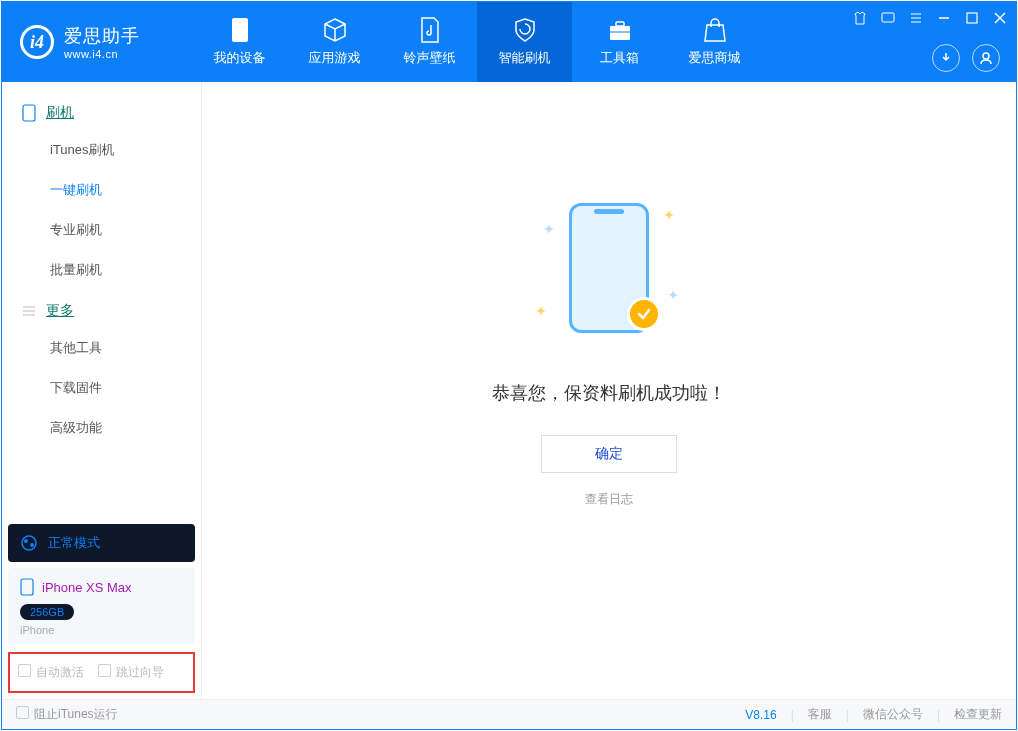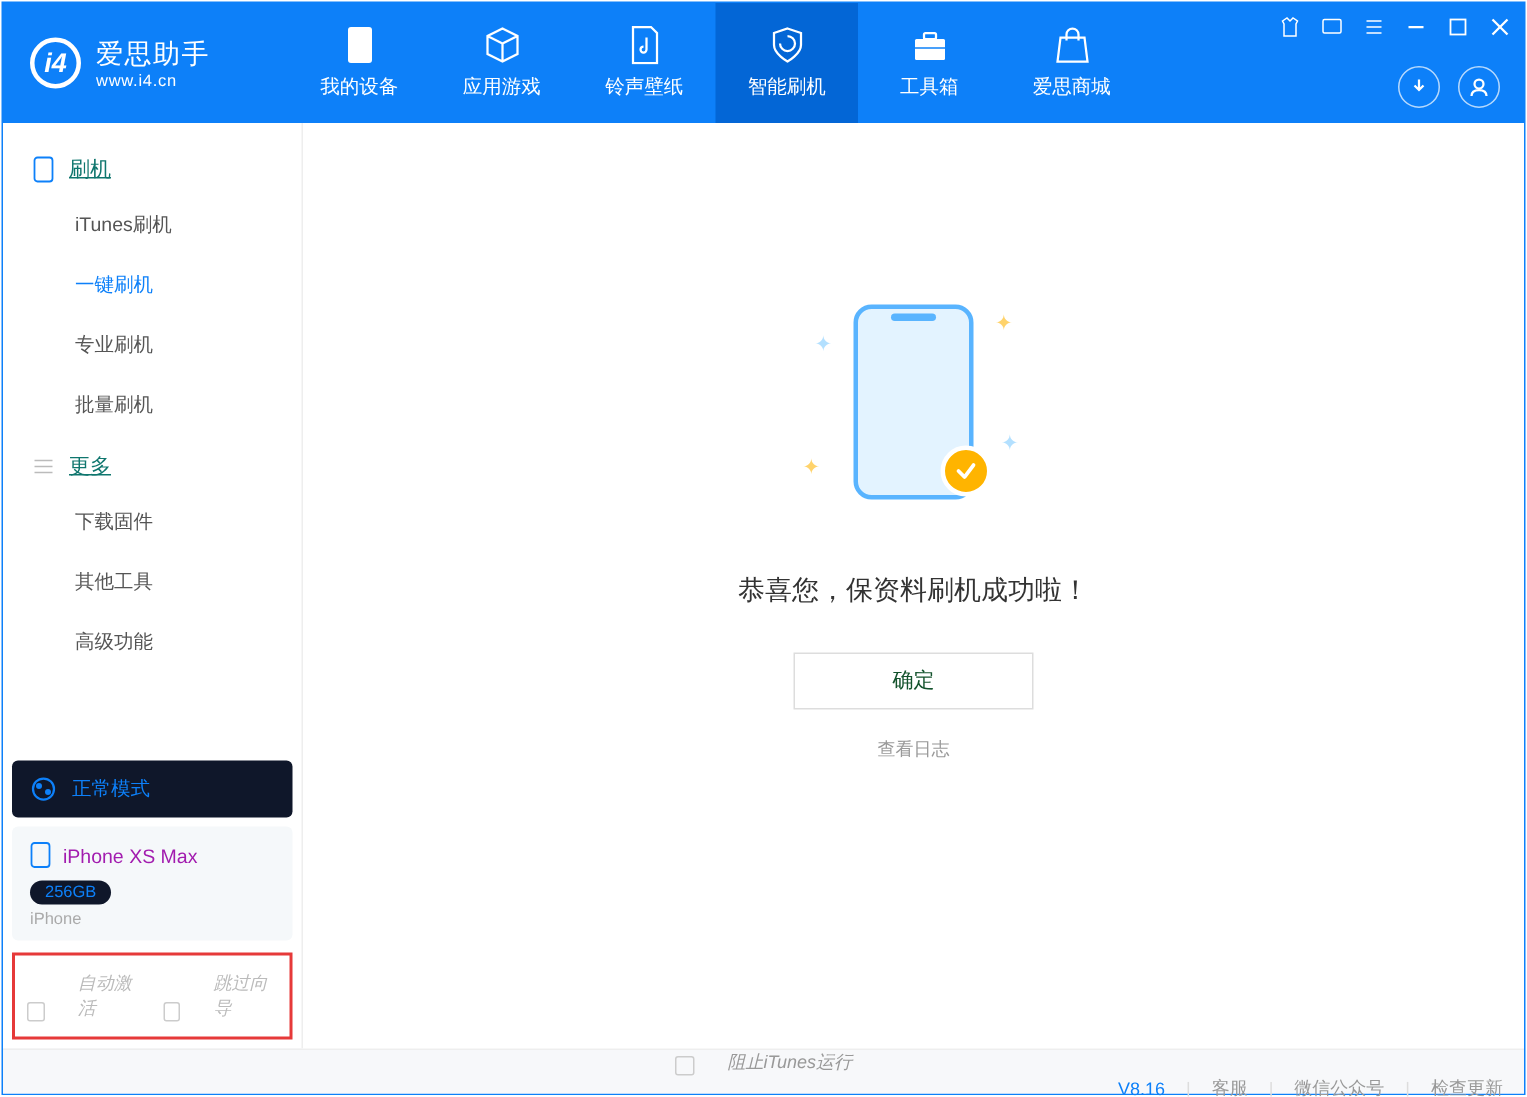--- a/index.html
+++ b/index.html
@@ -3,21 +3,21 @@
 <meta charset="utf-8">
 <style>
 * { margin: 0; padding: 0; box-sizing: border-box; font-family: "Microsoft YaHei", sans-serif; }
 body { background: #fff; width: 1018px; height: 731px; overflow: hidden; }
 
 .window { width: 1016px; height: 729px; border: 1px solid #0d80f9; margin: 1px; display: flex; flex-direction: column; }
 
 
 .header { height: 80px; background: #0d80f9; display: flex; align-items: center; position: relative; }
 .logo-area { display: flex; align-items: center; padding: 0 18px; width: 190px; }
-.logo-circle { width: 34px; height: 34px; border: 3px solid #fff; border-radius: 50%; display: flex; align-items: center; justify-content: center; color: #fff; font-weight: bold; font-size: 18px; font-style: italic; }
+.logo-circle { width: 34px; height: 34px; border: 3px solid #fff; border-radius: 50%; display: flex; align-items: center; justify-content: center; color: #fff; font-weight: bold; font-size: 18px; font-style: italic; font-family: Liberation Serif, serif; }
 .logo-text { color: #fff; margin-left: 10px; }
 .logo-main { font-size: 18px; font-weight: 500; letter-spacing: 1px; }
 .logo-sub { font-size: 11px; letter-spacing: 0.5px; }
 
 .nav { display: flex; height: 100%; }
 .nav-item { width: 95px; height: 100%; display: flex; flex-direction: column; align-items: center; justify-content: center; color: #fff; font-size: 13px; cursor: pointer; }
 .nav-item.active { background: #0366d6; }
 .nav-icon { width: 26px; height: 26px; margin-bottom: 6px; display: flex; align-items: center; justify-content: center; }
 
 .window-controls { position: absolute; right: 8px; top: 8px; display: flex; gap: 12px; align-items: center; }
@@ -37,37 +37,37 @@
 .sb-item.active { color: #0d80f9; }
 
 .sb-bottom { margin-top: auto; }
 .device-card { background: #0f172a; margin: 6px; padding: 10px 12px; border-radius: 4px; display: flex; align-items: center; gap: 10px; color: #0d80f9; font-size: 13px; }
 .device-card2 { background: #f5f8fa; margin: 6px; padding: 10px 12px 8px; border-radius: 4px; }
 .dc-title { color: #a21caf; font-size: 13px; font-weight: 500; display: flex; align-items: center; gap: 8px; margin-bottom: 6px; }
 .dc-badge { display: inline-block; background: #0f172a; color: #0d80f9; font-size: 11px; padding: 2px 10px; border-radius: 10px; margin-bottom: 4px; }
 .dc-sub { font-size: 11px; color: #aaa; }
 
 .highlight-box { border: 2px solid #e63939; margin: 8px 6px 6px; padding: 10px 8px; display: flex; gap: 14px; }
-.cb-wrap { display: flex; align-items: flex-end; gap: 22px; font-size: 12px; color: #bbb; font-style: italic; }
+.cb-wrap { display: flex; align-items: flex-start; gap: 5px; font-size: 12px; color: #bbb; }
 .cb { width: 13px; height: 13px; border: 1px solid #ccc; border-radius: 2px; }
 
 
 .main { flex: 1; position: relative; background: #fff; display: flex; flex-direction: column; align-items: center; justify-content: center; padding-bottom: 80px; }
 .success-illo { position: relative; width: 160px; height: 160px; margin-bottom: 28px; }
 .phone-shape { width: 80px; height: 130px; border: 3px solid #59b4ff; border-radius: 12px; position: absolute; left: 40px; top: 10px; background: #e3f3ff; }
 .phone-notch { width: 30px; height: 5px; background: #59b4ff; border-radius: 3px; position: absolute; top: 3px; left: 50%; transform: translateX(-50%); }
 .check-badge { width: 34px; height: 34px; background: #ffb400; border-radius: 50%; position: absolute; right: 28px; bottom: 22px; display: flex; align-items: center; justify-content: center; border: 3px solid #fff; }
 .sparkle { position: absolute; font-size: 14px; }
 
 .success-title { font-size: 18px; color: #333; margin-bottom: 30px; font-weight: 500; }
-.confirm-btn { width: 160px; height: 38px; border: 1px solid #ddd; background: #fff; color: #14532d; font-size: 14px; cursor: pointer; margin-bottom: 18px; }
+.confirm-btn { width: 136px; height: 38px; border: 1px solid #ddd; background: #fff; color: #1d4ed8; font-size: 14px; cursor: pointer; margin-bottom: 18px; }
 .log-link { font-size: 12px; color: #999; cursor: pointer; }
 
 
-.footer { height: 30px; background: #f7f8fa; border-top: 1px solid #eee; display: flex; align-items: center; padding: 0 14px; font-size: 12px; color: #999; flex-direction: column; }
+.footer { height: 30px; background: #f7f8fa; border-top: 1px solid #eee; display: flex; align-items: center; padding: 0 14px; font-size: 12px; color: #999; }
 .footer-left { display: flex; align-items: center; gap: 6px; }
 .footer-right { margin-left: auto; display: flex; align-items: center; gap: 14px; }
 .fsep { color: #ddd; }
 .flink { cursor: pointer; }
 .version { color: #0d80f9; }
 </style>
 </head>
 <body>
 
 <div class="window">
@@ -205,22 +205,22 @@
 
       <div class="sb-section">
         <svg width="14" height="14" viewBox="0 0 14 14">
             <line x1="1" y1="3" x2="13" y2="3" stroke="#bbb"></line>
             <line x1="1" y1="7" x2="13" y2="7" stroke="#bbb"></line>
             <line x1="1" y1="11" x2="13" y2="11" stroke="#bbb"></line>
           </svg>
         <span>更多</span>
       </div>
       <div class="sb-items">
+        <div class="sb-item">其他工具</div>
         <div class="sb-item">下载固件</div>
-        <div class="sb-item">其他工具</div>
         <div class="sb-item">高级功能</div>
       </div>
 
       <div class="sb-bottom">
         <div class="device-card">
           <svg width="18" height="18" viewBox="0 0 18 18">
               <circle cx="9" cy="9" r="7" fill="none" stroke="#0d80f9" stroke-width="1.5"></circle>
               <circle cx="6" cy="7" r="2" fill="#0d80f9"></circle>
               <circle cx="12" cy="11" r="2" fill="#0d80f9"></circle>
             </svg>

